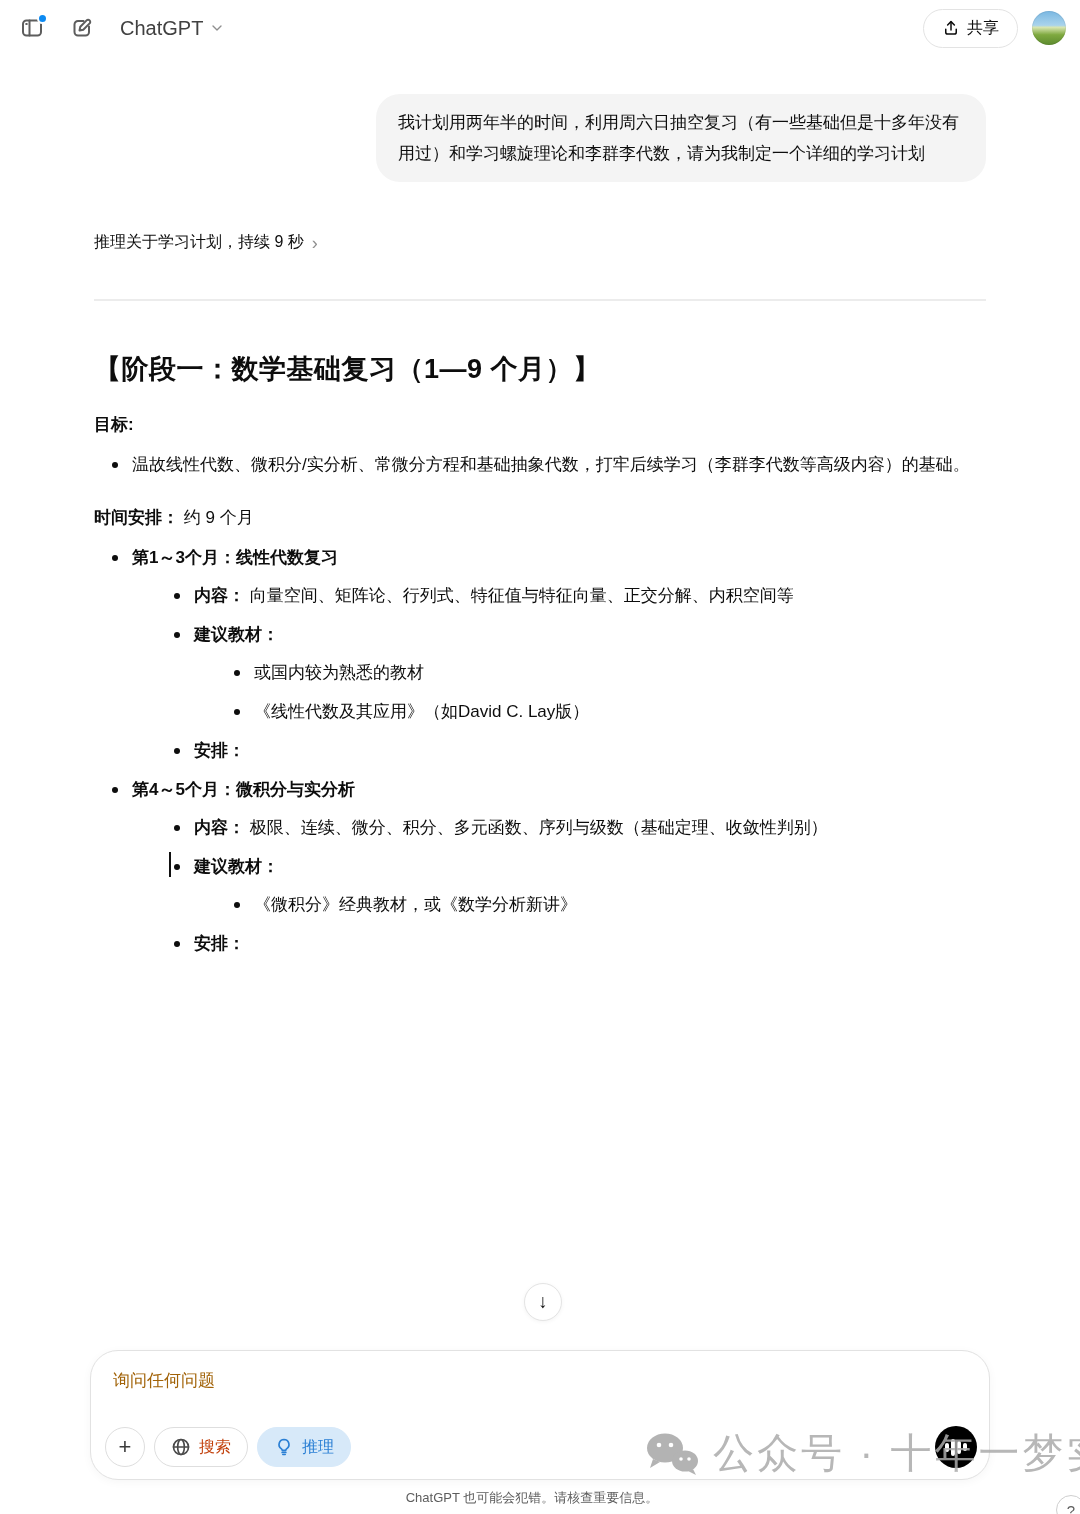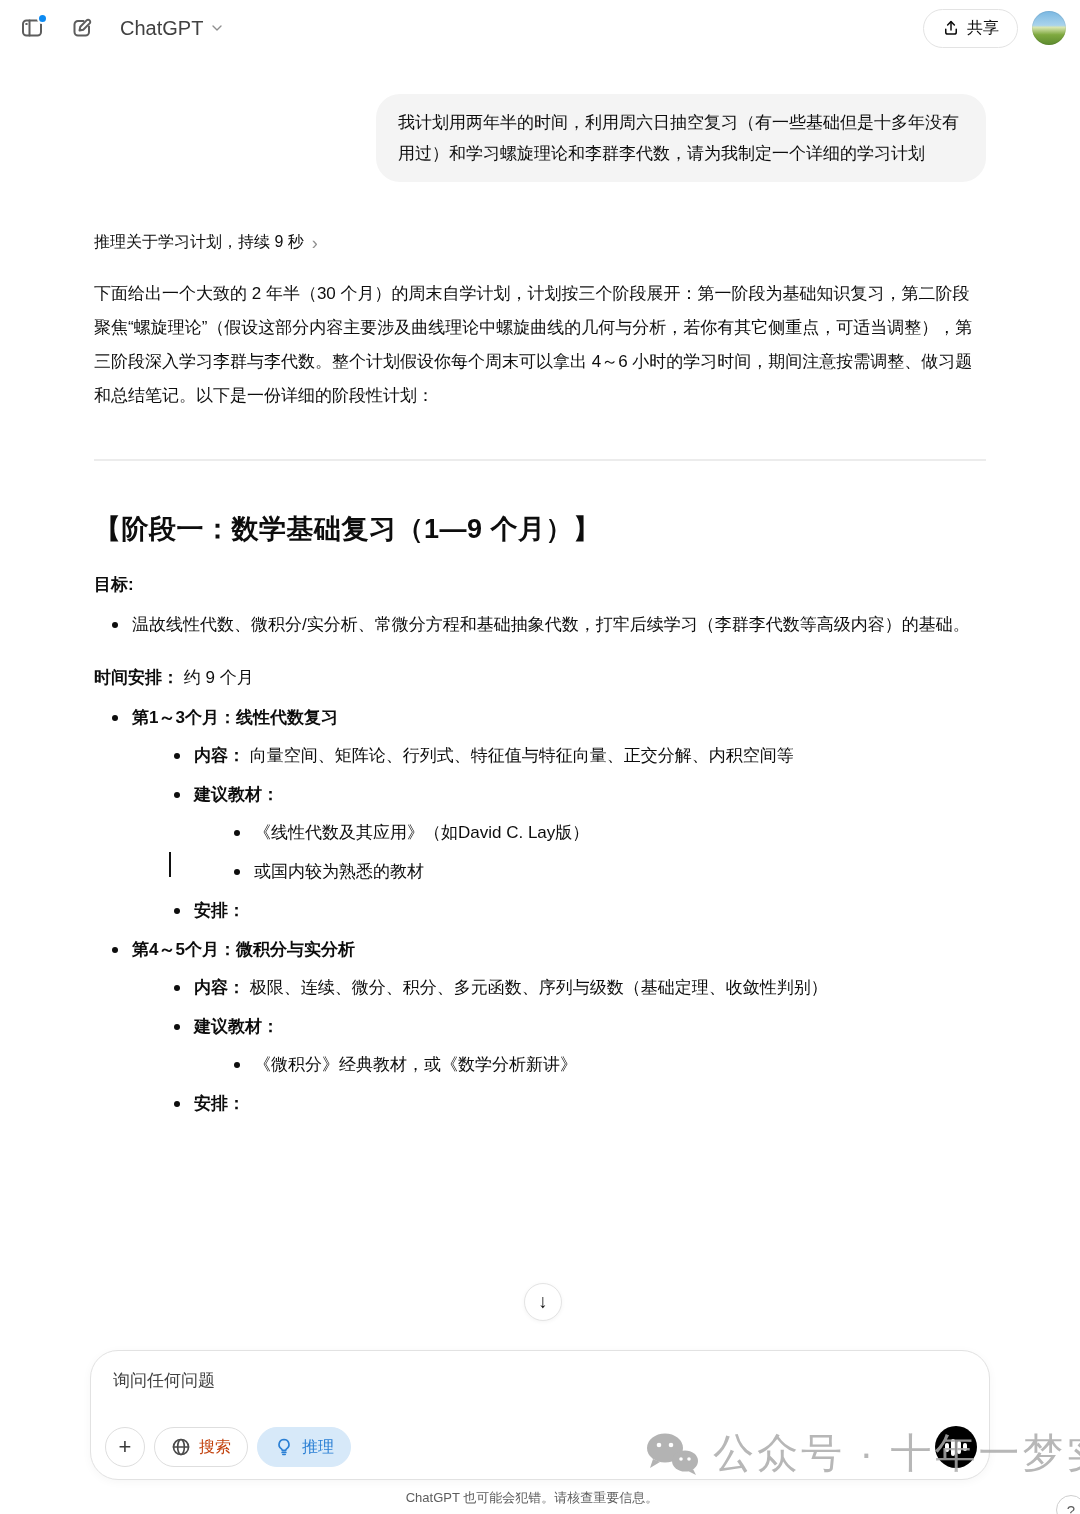--- a/index.html
+++ b/index.html
@@ -70,21 +70,21 @@
     position:absolute; left:524px; top:1283px; width:38px; height:38px; border-radius:50%;
     background:#fff; border:1px solid #e4e4e4; display:flex; align-items:center; justify-content:center;
     font-size:19px; color:#0d0d0d; cursor:pointer; box-shadow:0 1px 4px rgba(0,0,0,.05); z-index:8;
   }
   
   .composer {
     position:absolute; left:90px; top:1350px; width:900px; height:130px;
     border:1px solid #e2e2e2; border-radius:28px; background:#fff;
     box-shadow:0 2px 10px rgba(0,0,0,.04); z-index:10; padding:18px 14px 12px 22px;
   }
-  .composer .placeholder { font-size:17px; color:#404040; }
+  .composer .placeholder { font-size:17px; color:#a16207; }
   .composer-row {
     position:absolute; left:14px; right:12px; bottom:11px;
     display:flex; align-items:center; gap:9px;
   }
   .round-btn {
     width:40px; height:40px; border-radius:50%; border:1px solid #dedede; background:#fff;
     display:flex; align-items:center; justify-content:center; font-size:22px; color:#3c3c3c; cursor:pointer;
   }
   .pill-btn {
     height:40px; border:1px solid #dedede; background:#fff; border-radius:999px;
@@ -159,21 +159,20 @@
 
 <div class="chat">
 
   <div class="user-bubble">我计划用两年半的时间，利用周六日抽空复习（有一些基础但是十多年没有用过）和学习螺旋理论和李群李代数，请为我制定一个详细的学习计划</div>
 
   <div class="reasoning-row">
     <span>推理关于学习计划，持续 9 秒</span>
     <span class="chev">›</span>
   </div>
 
-  <p class="intro">下面给出一个大致的 2 年半（30 个月）的周末自学计划，计划按三个阶段展开：第一阶段为基础知识复习，第二阶段聚焦“螺旋理论”（假设这部分内容主要涉及曲线理论中螺旋曲线的几何与分析，若你有其它侧重点，可适当调整），第三阶段深入学习李群与李代数。整个计划假设你每个周末可以拿出 4～6 小时的学习时间，期间注意按需调整、做习题和总结笔记。以下是一份详细的阶段性计划：</p>
 
   <hr class="divider">
 
   <h2 class="section-title">【阶段一：数学基础复习（1—9 个月）】</h2>
 
   <p class="label-line">目标:</p>
 
   <ul class="lvl1">
     <li>温故线性代数、微积分/实分析、常微分方程和基础抽象代数，打牢后续学习（李群李代数等高级内容）的基础。</li>
   </ul>
@@ -187,22 +186,22 @@
     <li>
       <strong>第1～3个月：线性代数复习</strong>
       <ul class="lvl2">
         <li>
           <strong>内容：</strong>
           <span>向量空间、矩阵论、行列式、特征值与特征向量、正交分解、内积空间等</span>
         </li>
         <li>
           <strong>建议教材：</strong>
           <ul class="lvl3">
+            <li>或国内较为熟悉的教材</li>
             <li>《线性代数及其应用》（如David C. Lay版）</li>
-            <li>或国内较为熟悉的教材</li>
           </ul>
         </li>
         <li>
           <strong>安排：</strong>
         </li>
       </ul>
     </li>
     <li>
       <strong>第4～5个月：微积分与实分析</strong>
       <ul class="lvl2">

